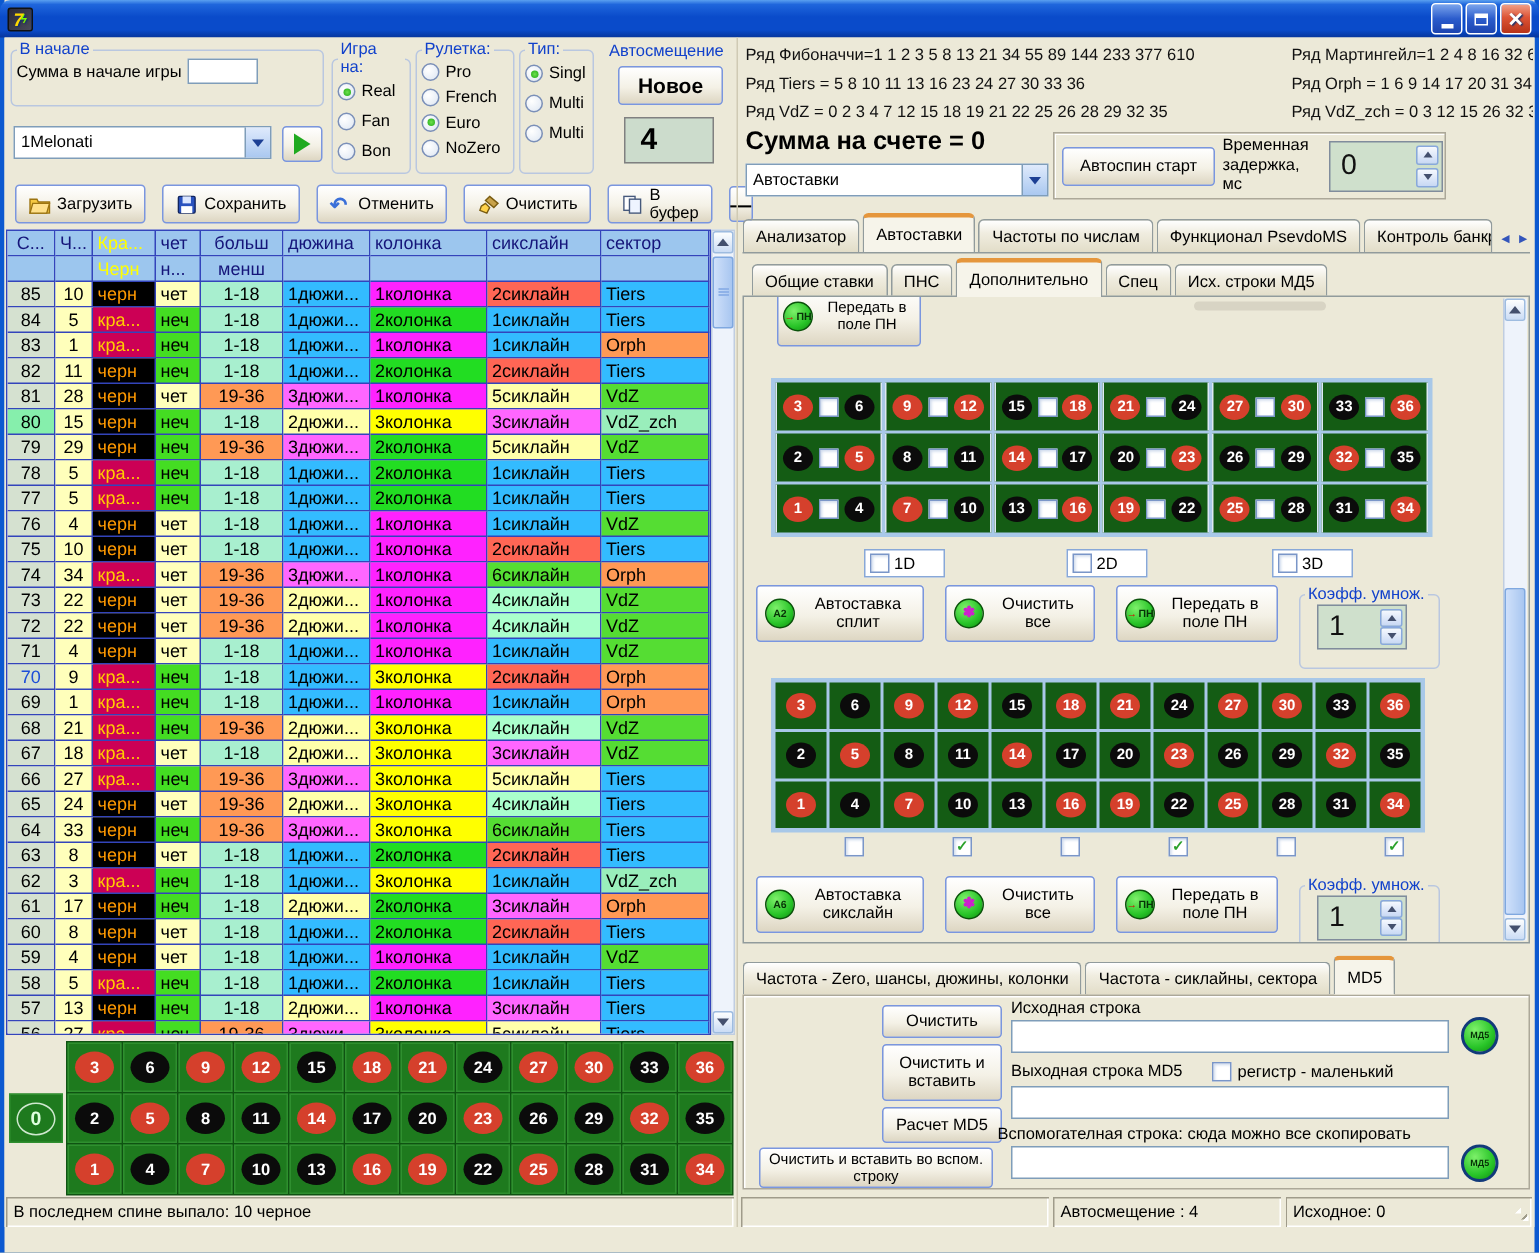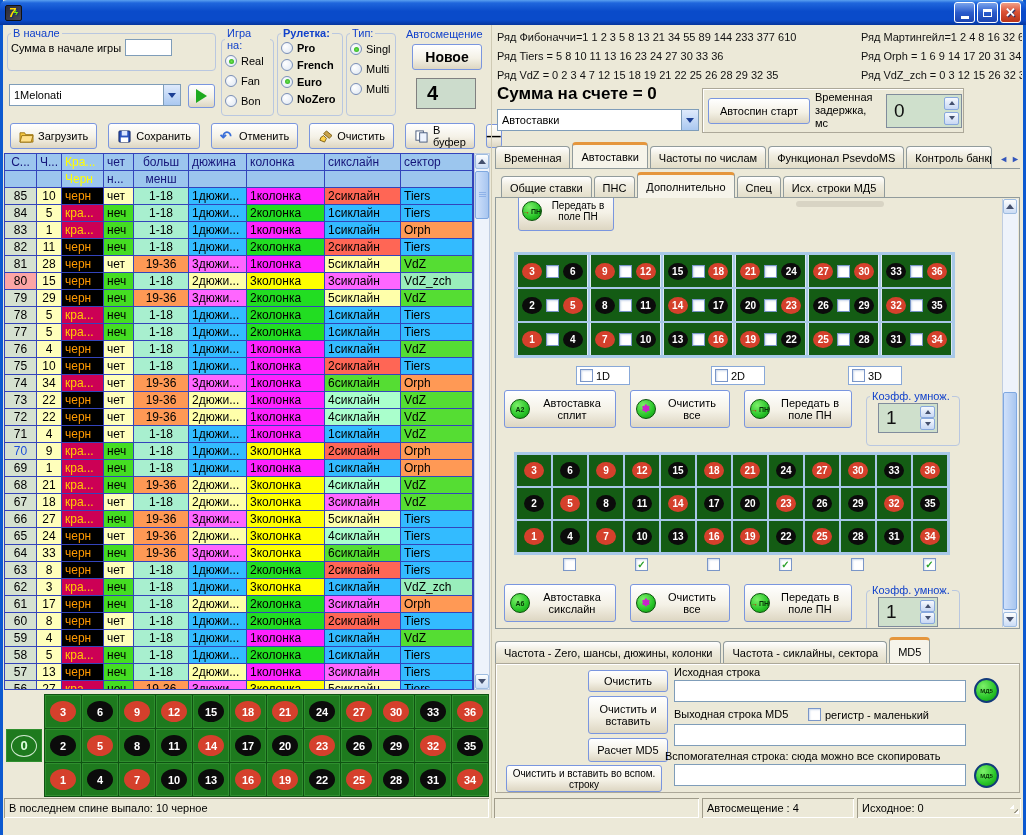--- a/index.html
+++ b/index.html
@@ -71,21 +71,21 @@
     display:flex;align-items:center;justify-content:center;line-height:1;}
   .gicon .arr{color:#d00;margin-right:1px;}
   
   .controls{position:absolute;left:0;top:2px;width:100%;height:93px;}
   .start-grp{left:4px;top:0;width:209px;height:44px;}
   .start-inner{display:flex;align-items:center;gap:4px;}
   .profile-row{position:absolute;left:6px;top:57px;display:flex;gap:7px;}
   .play-btn{width:27px;height:24px;}
   .play-tri{width:0;height:0;border-left:11px solid #1faa1f;border-top:7px solid transparent;border-bottom:7px solid transparent;}
   .rg0{left:218px;top:0;width:53px;height:89px;}
-  .rg1{left:274px;top:0;width:66px;height:89px;font-weight:bold;}
+  .rg1{left:274px;top:0;width:66px;height:89px;}
   .rg2{left:343px;top:0;width:50px;height:89px;}
   .rg1 .radio-row{height:17px;}
   .autoshift-label{position:absolute;left:403px;top:1px;color:#1141cb;font-size:11px;}
   .new-btn{position:absolute;left:409px;top:17px;width:70px;height:26px;font-size:14px;font-weight:bold;}
   .val4{position:absolute;left:413px;top:51px;width:60px;height:31px;background:#ccdccc;
     border:1px solid #808080;font-size:20px;font-weight:bold;display:flex;align-items:center;padding-left:10px;}
   
   .toolbar{position:absolute;top:96px;left:0;width:100%;height:30px;display:flex;align-items:center;gap:11px;padding-left:7px;}
   .tb-btn{height:26px;padding:0 8px;}
   .minus-btn{width:23px;height:24px;font-weight:bold;font-size:14px;}
@@ -410,21 +410,21 @@
               <div class="hcell" style="background: rgb(255, 255, 187); color: rgb(0, 0, 0);">28</div>
               <div class="hcell" style="background: rgb(0, 0, 0); color: rgb(255, 153, 0);">черн</div>
               <div class="hcell" style="background: rgb(255, 255, 187); color: rgb(0, 0, 0);">чет</div>
               <div class="hcell" style="background: rgb(255, 153, 85); color: rgb(0, 0, 0);">19-36</div>
               <div class="hcell" style="background: rgb(255, 102, 255); color: rgb(0, 0, 0);">3дюжи...</div>
               <div class="hcell" style="background: rgb(255, 34, 255); color: rgb(0, 0, 0);">1колонка</div>
               <div class="hcell" style="background: rgb(255, 255, 170); color: rgb(0, 0, 0);">5сиклайн</div>
               <div class="hcell" style="background: rgb(85, 221, 51); color: rgb(0, 0, 0);">VdZ</div>
             </div>
             <div class="hrow">
-              <div class="hcell" style="background: #fca5a5; color: rgb(0, 0, 0);">80</div>
+              <div class="hcell" style="background: #86efac; color: rgb(0, 0, 0);">80</div>
               <div class="hcell" style="background: rgb(255, 255, 187); color: rgb(0, 0, 0);">15</div>
               <div class="hcell" style="background: rgb(0, 0, 0); color: rgb(255, 153, 0);">черн</div>
               <div class="hcell" style="background: rgb(68, 221, 34); color: rgb(0, 0, 0);">неч</div>
               <div class="hcell" style="background: rgb(168, 239, 207); color: rgb(0, 0, 0);">1-18</div>
               <div class="hcell" style="background: rgb(255, 255, 170); color: rgb(0, 0, 0);">2дюжи...</div>
               <div class="hcell" style="background: rgb(255, 255, 0); color: rgb(0, 0, 0);">3колонка</div>
               <div class="hcell" style="background: rgb(255, 102, 255); color: rgb(0, 0, 0);">3сиклайн</div>
               <div class="hcell" style="background: rgb(153, 238, 187); color: rgb(0, 0, 0);">VdZ_zch</div>
             </div>
             <div class="hrow">
@@ -857,21 +857,21 @@
                 <span class="tri-up"></span>
               </span>
             <span class="spin-b">
                 <span class="tri-dn2"></span>
               </span>
           </span>
         </div>
       </div>
 
       <div class="tabrow main-tabs" id="main-tabs">
-          <div class="tab">Временная</div>
+          <div class="tab">Анализатор</div>
           <div class="tab active">Автоставки</div>
           <div class="tab">Частоты по числам</div>
           <div class="tab">Функционал PsevdoMS</div>
           <div class="tab clip">Контроль банкрол</div>
           <div class="tab-scroll">
             <span class="tsa">◄</span>
             <span class="tsa">►</span>
           </div>
         </div>
       <div class="tabrow sub-tabs" id="sub-tabs">

